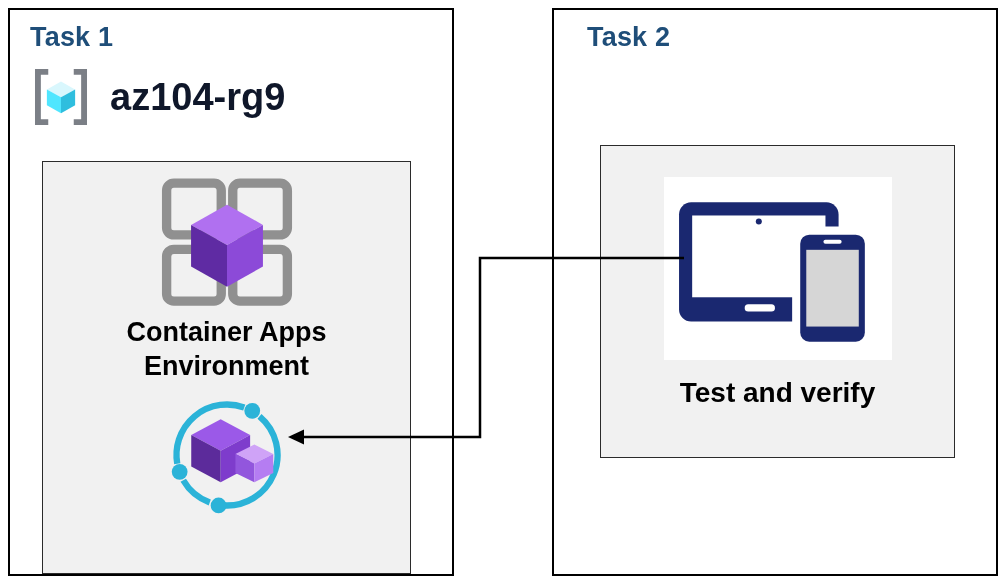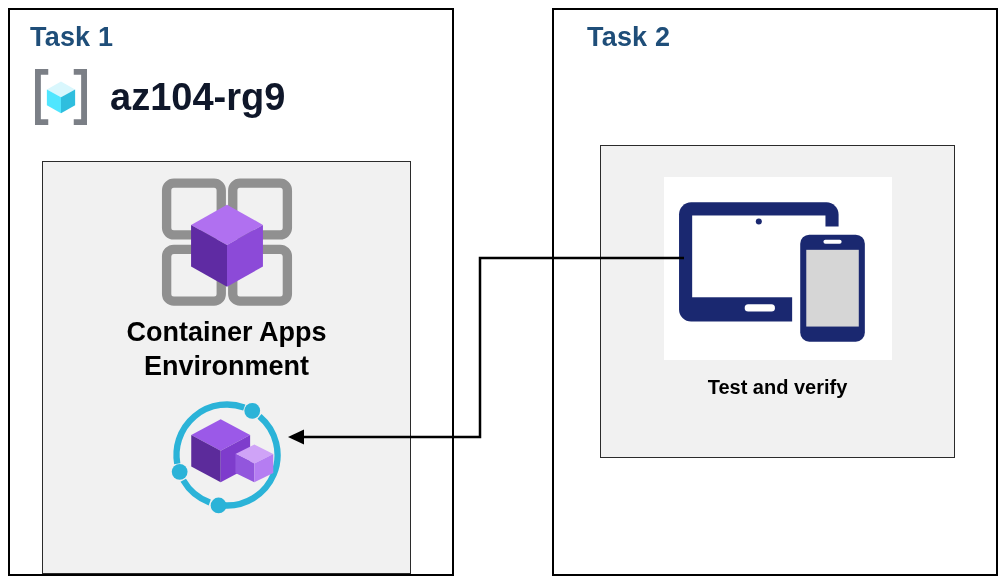--- a/index.html
+++ b/index.html
@@ -18,21 +18,21 @@
   .t1{left:32px;top:135px;width:369px;height:413px;margin-top:16px;}
   .t2{left:46px;top:135px;width:355px;height:313px;}
   .icon{display:block;line-height:0;}
   .env-icon svg{width:150px;height:138px;margin-top:14px;display:block;}
   .app-icon svg{width:122px;height:122px;margin-top:10px;display:block;}
   .diagram-label{font-weight:700;color:#000;text-align:center;font-size:27px;line-height:1.25;}
   .env-label{width:300px;margin-top:2px;}
   .app-label{margin-top:6px;}
   .device-plate{margin-top:31px;width:228px;height:183px;background:#fff;display:flex;align-items:center;justify-content:center;}
   .device-plate svg{width:206px;height:166px;display:block;}
-  .test-label{margin-top:15px;font-size:20px;}
+  .test-label{margin-top:15px;font-size:28px;}
   .connector{position:absolute;left:0;top:0;width:1006px;height:584px;pointer-events:none;}
 </style>
 </head>
 <body>
 
 <div class="canvas">
 
   <section class="task-box task1">
     <h2 class="task-title">Task 1</h2>
 

